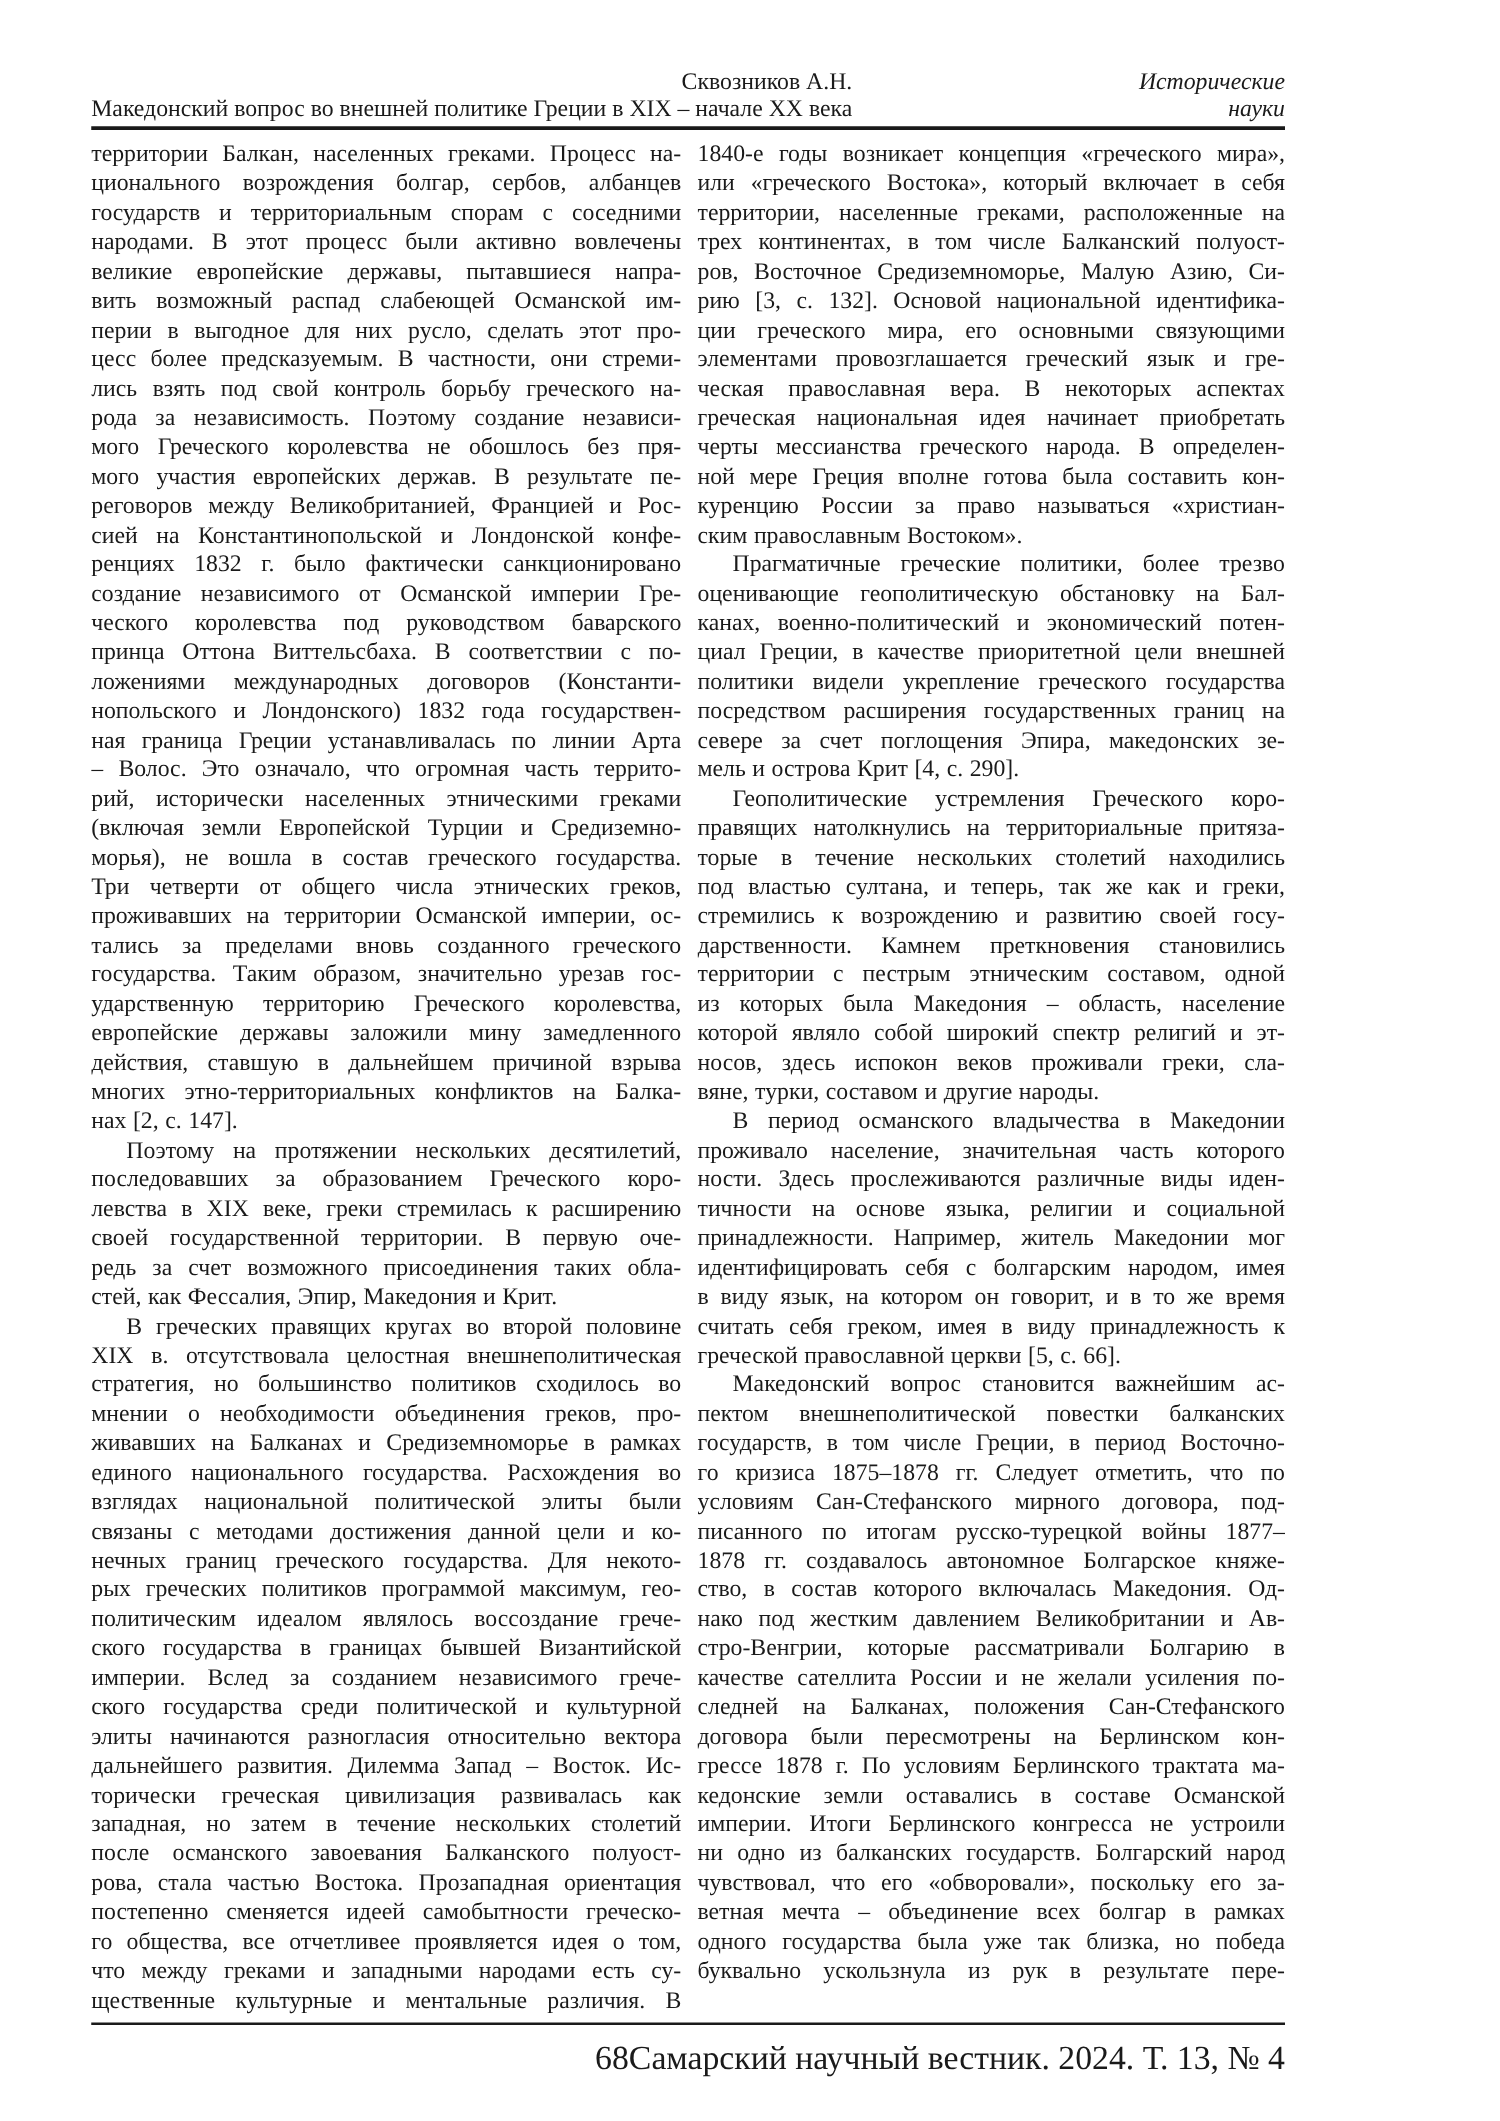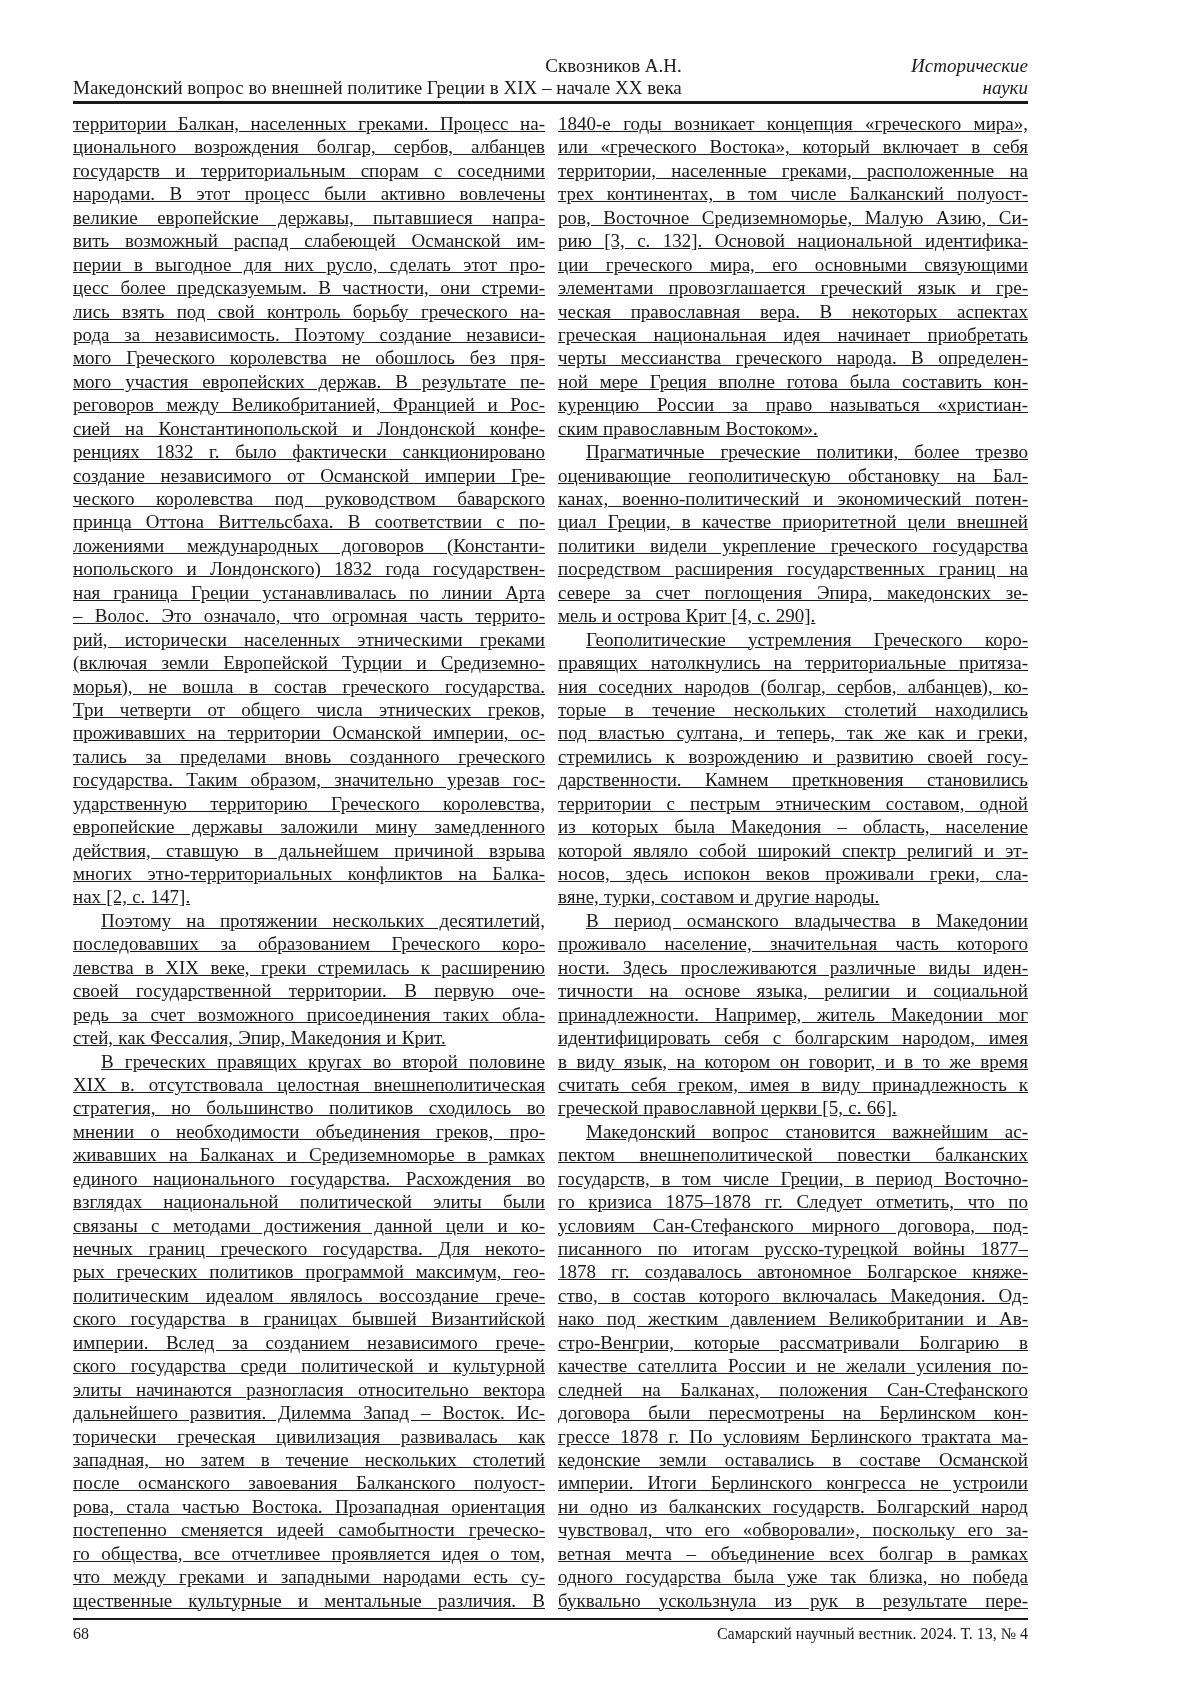--- a/index.html
+++ b/index.html
@@ -28,45 +28,44 @@
   .hdr-left { text-align: right; }
   .hdr-right { text-align: right; font-style: italic; margin-left: 20px; }
   .rule-top {
     margin-top: 3px;
     border-top: 3.5px solid var(--ink, #151515);
   }
   .cols {
     display: flex;
     gap: 13px;
     margin-top: 8px;
-    text-decoration: underline;
   }
   .col-left  { width: 472px; }
   .col-right { width: 470px; }
   .ln {
     font-size: 19px;
     line-height: 23.45px;
     height: 23.45px;
     overflow: hidden;
     text-align: justify;
     text-align-last: justify;
     word-spacing: 0.5px;
   }
   .ln.in { text-indent: 28px; }
   .ln.pl { text-align-last: left; }
   .rule-bot {
     margin-top: 6px;
     border-top: 2.5px solid var(--ink, #151515);
   }
   .ftr {
     display: flex;
-    justify-content: space-between;
-    font-size: 16px;
+    justify-content: flex-end;
+    font-size: 27px;
     line-height: 24px;
-    margin-top: 2px;
+    margin-top: 14px;
   }
 </style>
 </head>
 <body>
 
 <div class="page">
   <div class="content">
 
     <div class="hdr">
       <div class="hdr-left">
@@ -166,21 +165,20 @@
           <div class="ln in">Прагматичные греческие политики, более трезво</div>
           <div class="ln">оценивающие геополитическую обстановку на Бал-</div>
           <div class="ln">канах, военно-политический и экономический потен-</div>
           <div class="ln">циал Греции, в качестве приоритетной цели внешней</div>
           <div class="ln">политики видели укрепление греческого государства</div>
           <div class="ln">посредством расширения государственных границ на</div>
           <div class="ln">севере за счет поглощения Эпира, македонских зе-</div>
           <div class="ln pl">мель и острова Крит [4, с. 290].</div>
           <div class="ln in">Геополитические устремления Греческого коро-</div>
           <div class="ln">правящих натолкнулись на территориальные притяза-</div>
-          <div class="ln">ния соседних народов (болгар, сербов, албанцев), ко-</div>
           <div class="ln">торые в течение нескольких столетий находились</div>
           <div class="ln">под властью султана, и теперь, так же как и греки,</div>
           <div class="ln">стремились к возрождению и развитию своей госу-</div>
           <div class="ln">дарственности. Камнем преткновения становились</div>
           <div class="ln">территории с пестрым этническим составом, одной</div>
           <div class="ln">из которых была Македония – область, население</div>
           <div class="ln">которой являло собой широкий спектр религий и эт-</div>
           <div class="ln">носов, здесь испокон веков проживали греки, сла-</div>
           <div class="ln pl">вяне, турки, составом и другие народы.</div>
           <div class="ln in">В период османского владычества в Македонии</div>

